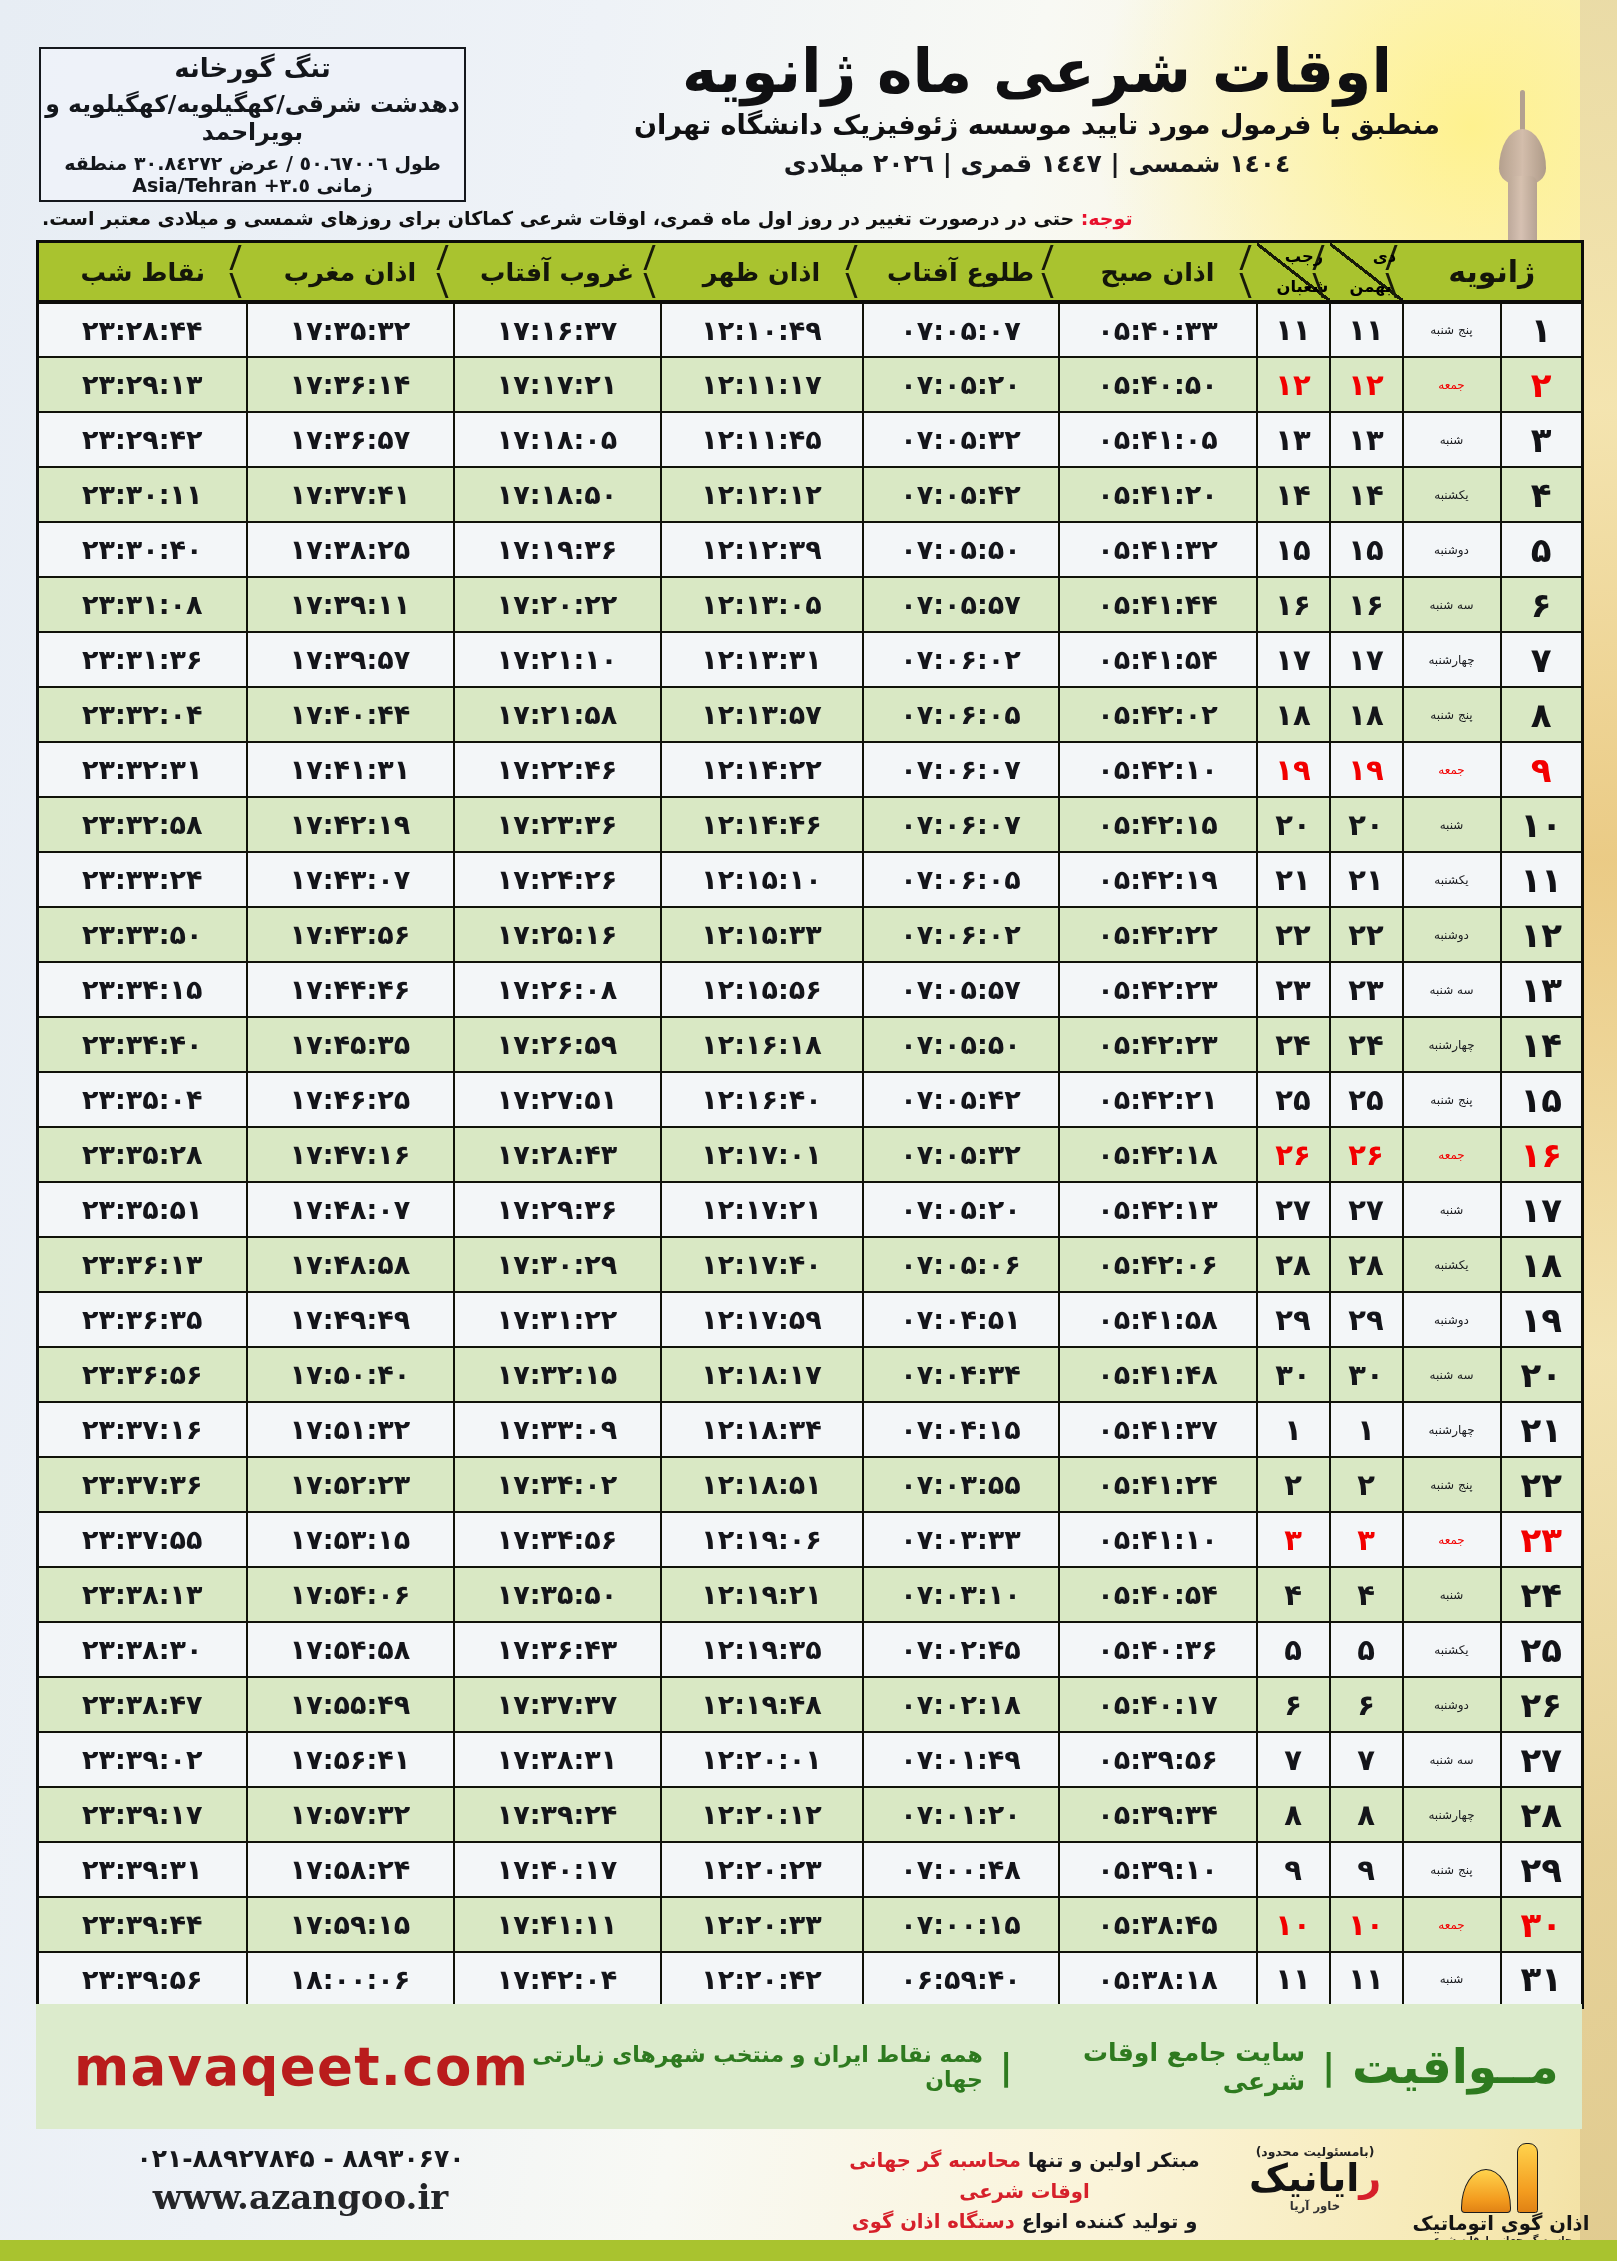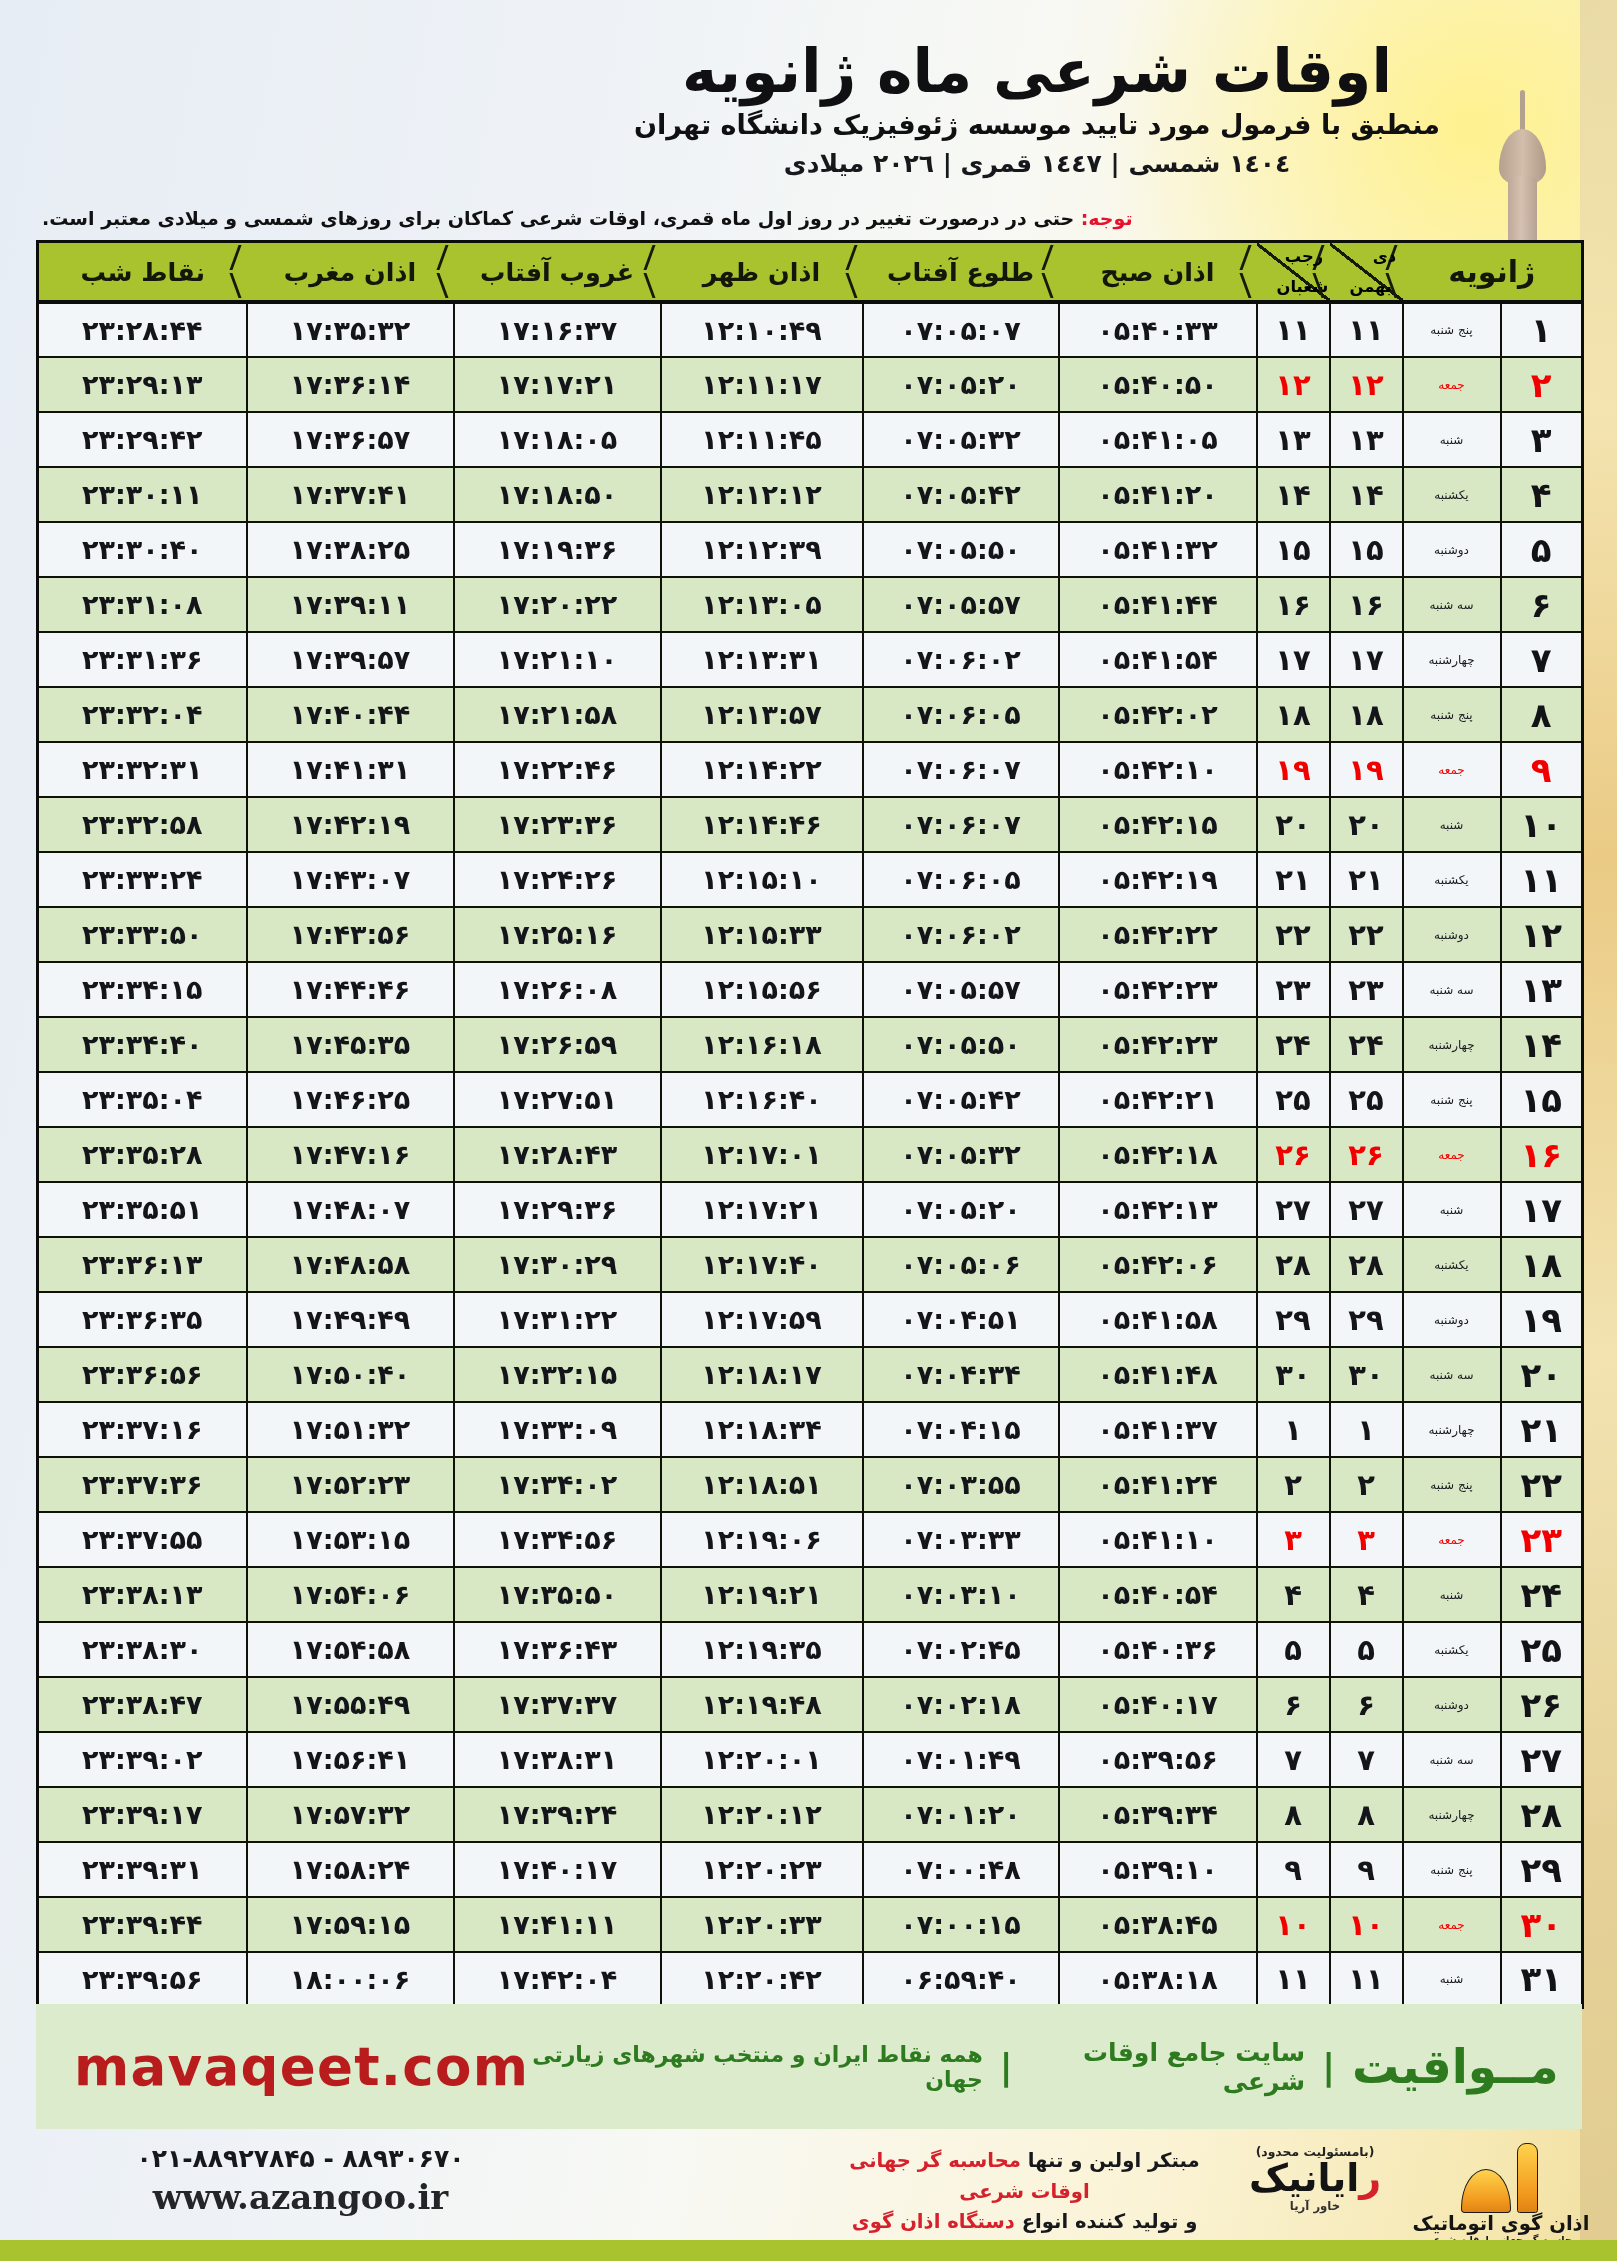--- a/index.html
+++ b/index.html
@@ -104,20 +104,28 @@
 <body>
 
 <div class="page">
   <div class="side-strip"></div>
   <div class="minaret">
     <div class="spike"></div>
       <div class="dome"></div>
       <div class="shaft"></div>
   </div>
 
+  <div class="loc-box">
+    <div class="loc-line1">تنگ گورخانه</div>
+    <div class="loc-line2">دهدشت شرقی/کهگیلویه/کهگیلویه و بویراحمد</div>
+    <div class="loc-line3">
+      <span>طول ٥٠.٦٧٠٠٦ / عرض ٣٠.٨٤٢٧٢ منطقه زمانی</span>
+      <span dir="ltr">Asia/Tehran +٣.٥</span>
+    </div>
+  </div>
 
   <div class="title-block">
     <div class="main-title">اوقات شرعی ماه ژانویه</div>
     <div class="sub-title">منطبق با فرمول مورد تایید موسسه ژئوفیزیک دانشگاه تهران</div>
     <div class="era-line">١٤٠٤ شمسی | ١٤٤٧ قمری | ٢٠٢٦ میلادی</div>
   </div>
 
   <div class="note">
     <span class="note-label">توجه:</span>
     <span>حتی در درصورت تغییر در روز اول ماه قمری، اوقات شرعی کماکان برای روزهای شمسی و میلادی معتبر است.</span>

